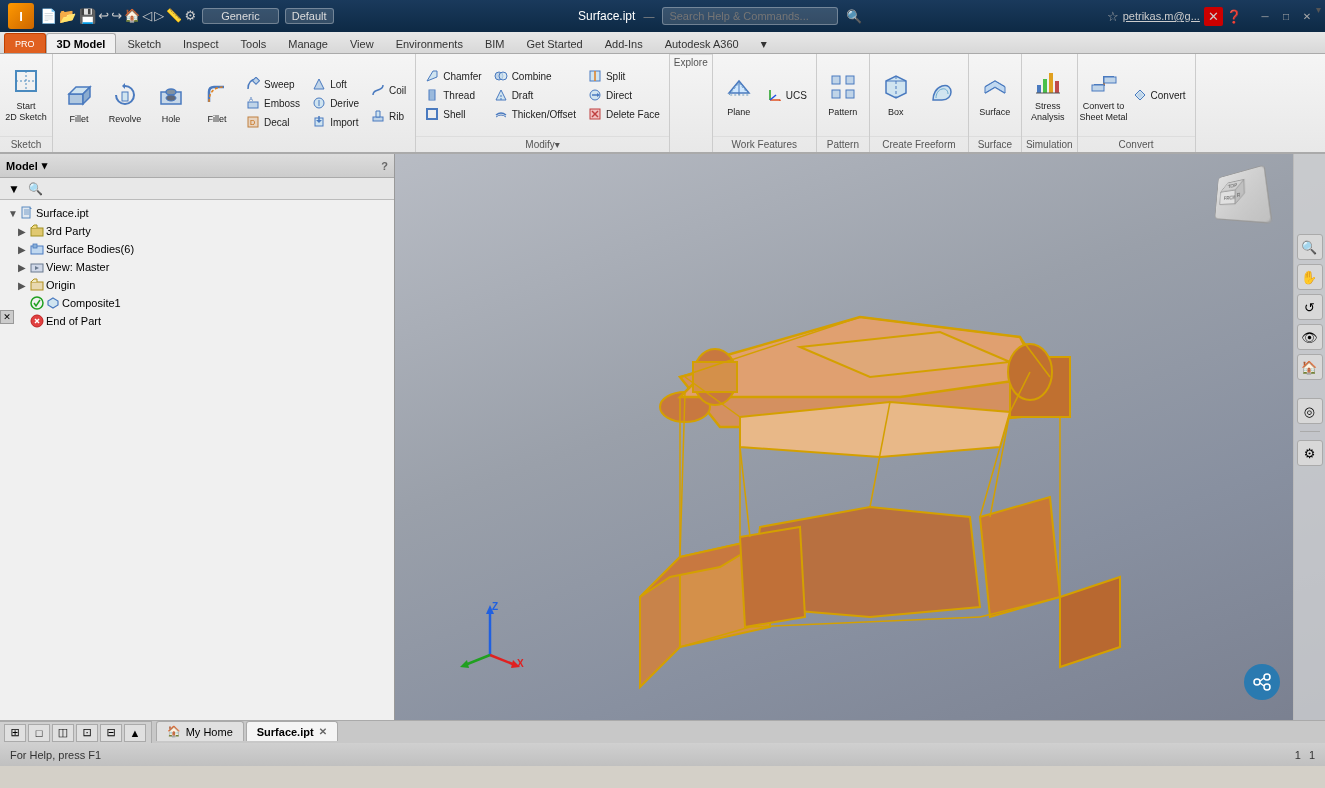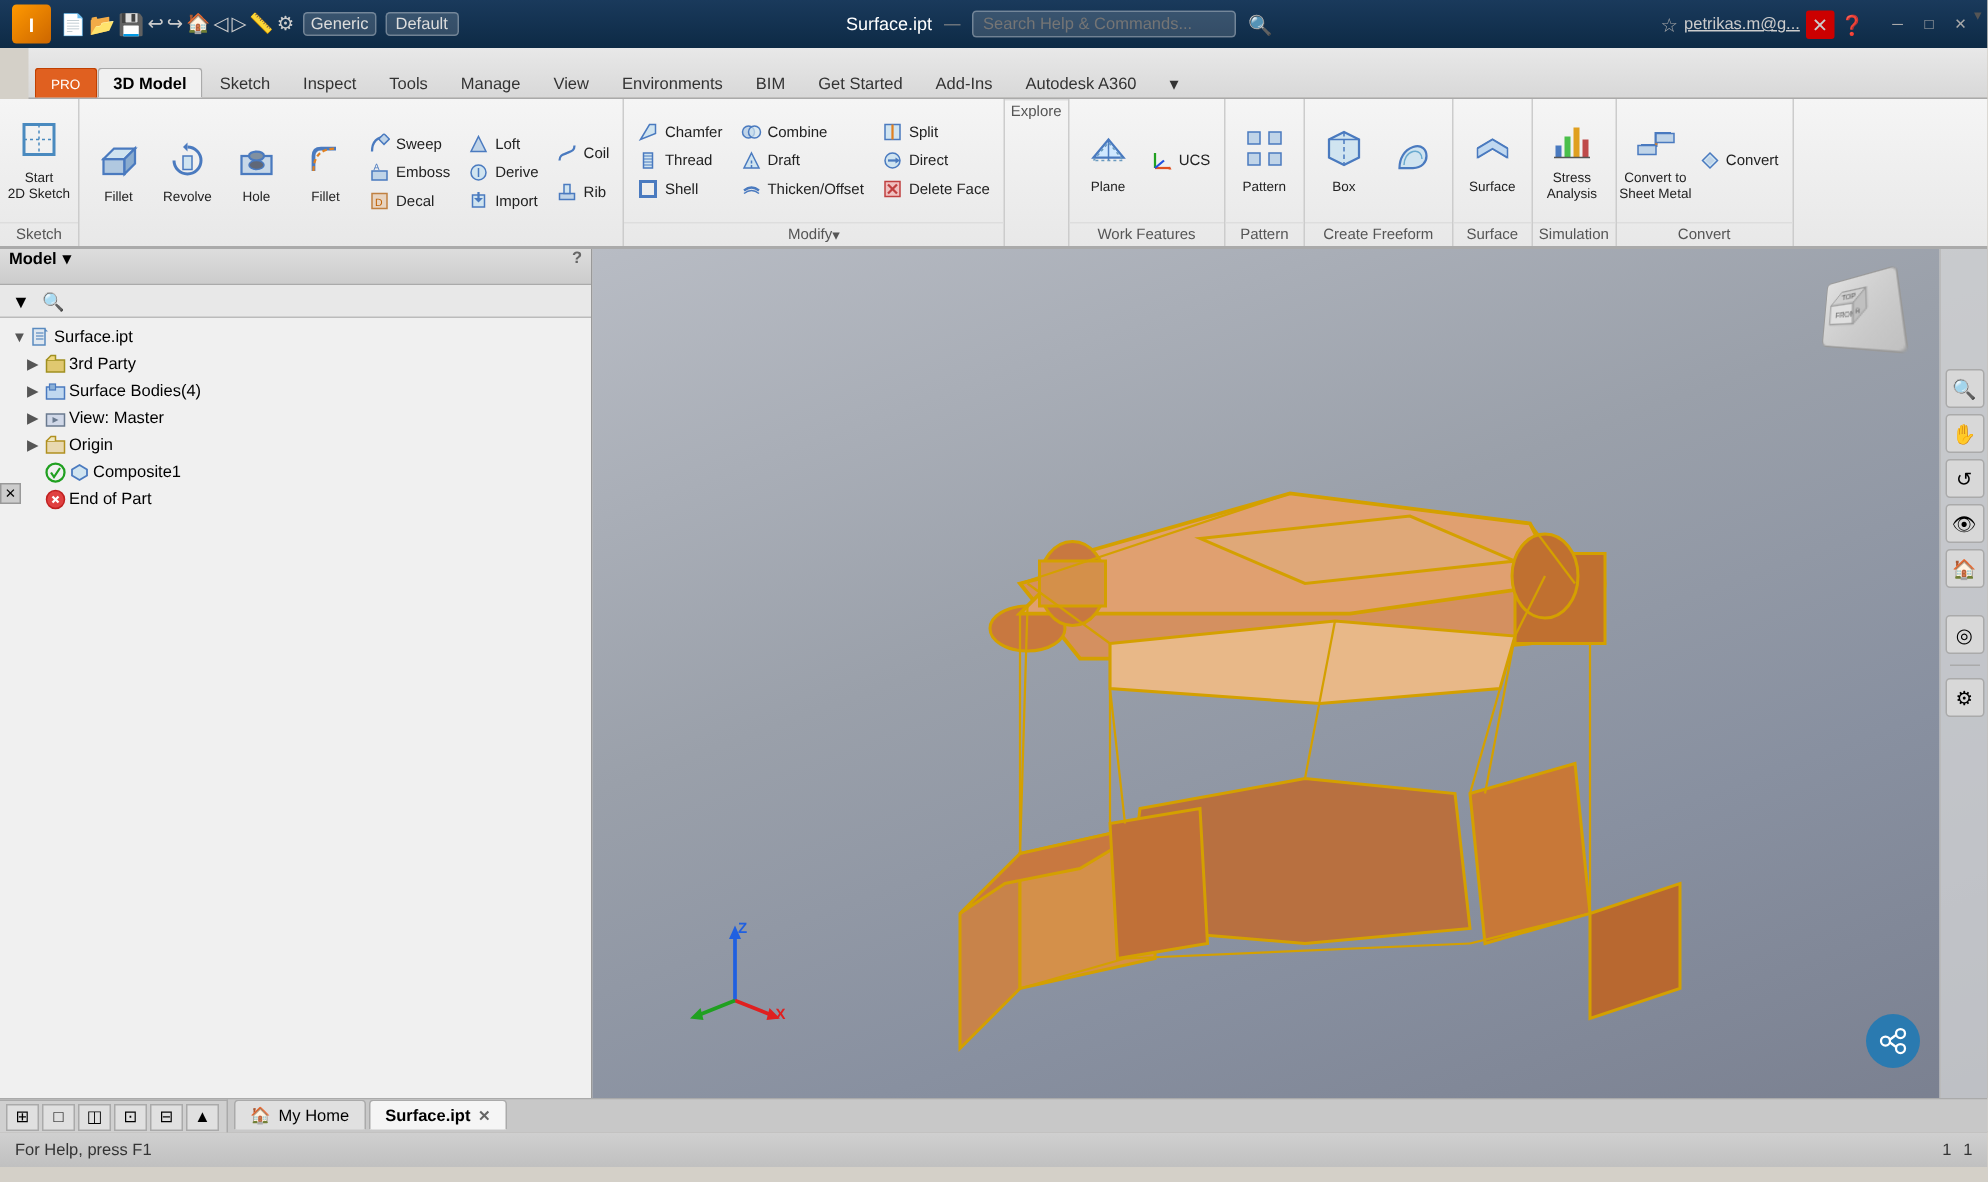--- a/index.html
+++ b/index.html
@@ -15,27 +15,26 @@
       padding: 0 8px;
       color: #fff;
     }
     #titlebar-left { display: flex; align-items: center; gap: 6px; }
     #titlebar-center { flex: 1; display: flex; align-items: center; justify-content: center; gap: 8px; font-size: 11px; }
     #titlebar-right { display: flex; align-items: center; gap: 4px; }
     .win-btn { width: 20px; height: 20px; display: flex; align-items: center; justify-content: center; font-size: 10px; cursor: pointer; color: #aaa; }
 
     
     #ribbon-tabs {
-      height: 34px;
+      height: 22px;
       background: linear-gradient(to bottom, #e8e8e8, #d8d8d8);
       display: flex;
       align-items: flex-end;
       padding-left: 4px;
       border-bottom: 1px solid #aaa;
-      margin-left: 19px;
     }
     .ribbon-tab {
       height: 20px;
       padding: 0 10px;
       display: flex;
       align-items: center;
       cursor: pointer;
       font-size: 11px;
       color: #333;
       border: 1px solid transparent;
@@ -126,21 +125,21 @@
       border-right: 1px solid #999;
       display: flex;
       flex-direction: column;
       position: relative;
     }
     #model-panel-header {
       height: 24px;
       background: linear-gradient(to bottom, #ddd, #ccc);
       border-bottom: 1px solid #aaa;
       display: flex;
-      align-items: flex-start;
+      align-items: center;
       justify-content: space-between;
       padding: 0 6px;
       font-size: 11px;
       font-weight: bold;
     }
     #model-panel-header-left { display: flex; align-items: center; gap: 4px; }
     #model-panel-toolbar {
       height: 22px;
       background: #e8e8e8;
       border-bottom: 1px solid #bbb;
@@ -353,21 +352,21 @@
       <span style="color:#ccc;font-size:14px;cursor:pointer;">📂</span>
       <span style="color:#ccc;font-size:14px;cursor:pointer;">💾</span>
       <span style="color:#ccc;font-size:13px;cursor:pointer;">↩</span>
       <span style="color:#ccc;font-size:13px;cursor:pointer;">↪</span>
       <span style="color:#ccc;font-size:13px;cursor:pointer;">🏠</span>
       <span style="color:#ccc;font-size:13px;cursor:pointer;">◁</span>
       <span style="color:#ccc;font-size:13px;cursor:pointer;">▷</span>
       <span style="color:#ccc;font-size:13px;cursor:pointer;">📏</span>
       <span style="color:#ccc;font-size:13px;cursor:pointer;">⚙</span>
     </div>
-    <div style="background:rgba(255,255,255,0.15);border:1px solid rgba(255,255,255,0.3);border-radius:3px;padding:1px 4px;color:#ddd;font-size:11px;cursor:pointer;">Generic</div>
+    <div style="background:rgba(255,255,255,0.15);border:1px solid rgba(255,255,255,0.3);border-radius:3px;padding:1px 18px;color:#ddd;font-size:11px;cursor:pointer;">Generic</div>
     <div style="background:rgba(255,255,255,0.15);border:1px solid rgba(255,255,255,0.3);border-radius:3px;padding:1px 6px;color:#ddd;font-size:11px;cursor:pointer;">Default</div>
   </div>
   <div id="titlebar-center">
     <span style="color:#fff;font-size:12px;">Surface.ipt</span>
     <span style="color:#888;">—</span>
     <input class="" style="background: rgba(255, 255, 255, 0.15); border: 1px solid rgba(255, 255, 255, 0.3); border-radius: 3px; padding: 2px 6px; color: rgb(204, 204, 204); font-size: 11px; width: 176px; outline: none;" placeholder="Search Help &amp; Commands...">
     <span style="color:#aaa;font-size:13px;cursor:pointer;">🔍</span>
   </div>
   <div id="titlebar-right">
     <span style="color:#aaa;font-size:13px;cursor:pointer;">☆</span>
@@ -779,21 +778,21 @@
           </svg>
         <span>3rd Party</span>
       </div>
 
       <div class="tree-item tree-indent">
         <span class="tree-toggle">▶</span>
         <svg width="14" height="14" viewBox="0 0 14 14">
             <rect x="1" y="4" width="12" height="8" fill="#c0d8f0" stroke="#4a7abf" stroke-width="1"></rect>
             <rect x="3" y="2" width="4" height="4" fill="#8ab0d8" stroke="#4a7abf" stroke-width="0.8"></rect>
           </svg>
-        <span>Surface Bodies(4)</span>
+        <span>Surface Bodies(6)</span>
       </div>
 
       <div class="tree-item tree-indent">
         <span class="tree-toggle">▶</span>
         <svg width="14" height="14" viewBox="0 0 14 14">
             <rect x="1" y="4" width="12" height="8" fill="#d0d8e8" stroke="#6a7a8f" stroke-width="1"></rect>
             <polygon points="5,6 9,8 5,10" fill="#6a7a8f"></polygon>
           </svg>
         <span>View: Master</span>
       </div>

